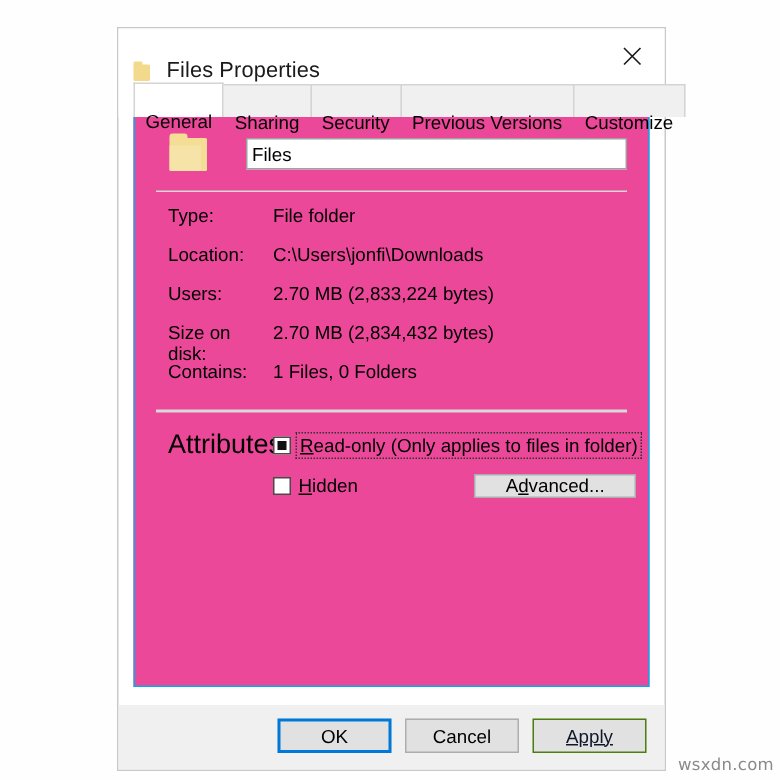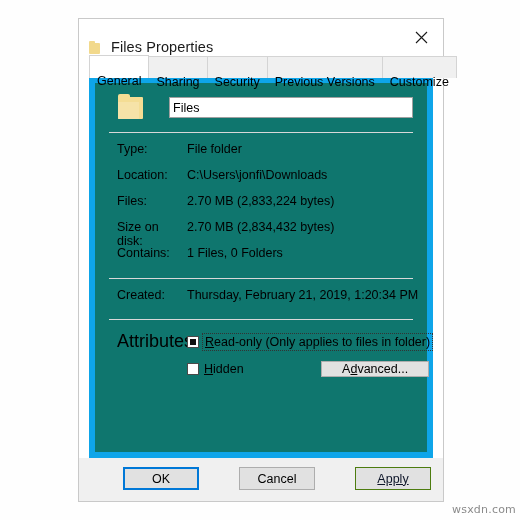--- a/index.html
+++ b/index.html
@@ -104,23 +104,23 @@
   .tab.active {
     background: #ffffff;
     border-color: #d4d4d4;
     position: relative;
     z-index: 3;
     height: 23px;
   }
 
   
   .tabpanel {
-    border: 6px solid #0ea5e9;
-    margin: -1px 10px 0 10px;
-    background: #0f766e;
+    border: 1px solid #0ea5e9;
+    margin: -1px 10px 12px 10px;
+    background: #ec4899;
     height: 381px;
     box-sizing: border-box;
     position: relative;
     padding: 0 12px;
   }
 
   
   .name-row {
     display: flex;
     align-items: center;
@@ -282,21 +282,20 @@
   .btn {
     width: 76px;
     height: 23px;
     font-size: 12.5px;
     font-family: "Liberation Sans", sans-serif;
     background: #e1e1e1;
     border: 1px solid #adadad;
     color: #000;
     cursor: default;
     padding: 0;
-    margin-left: 31px;
   }
   .btn.default {
     background: #e1e1e1;
     border: 2px solid #0078d7;
   }
   .btn.disabled {
     color: #0f172a;
     background: #e1e1e1;
     border: 1px solid #4d7c0f;
     text-decoration: underline;
@@ -359,41 +358,35 @@
       <div class="rows">
         <div class="prow">
           <span class="plabel">Type:</span>
           <span class="pvalue">File folder</span>
         </div>
         <div class="prow">
           <span class="plabel">Location:</span>
           <span class="pvalue">C:\Users\jonfi\Downloads</span>
         </div>
         <div class="prow">
-          <span class="plabel">Files:</span>
+          <span class="plabel">Users:</span>
           <span class="pvalue">2.70 MB (2,833,224 bytes)</span>
         </div>
         <div class="prow">
           <span class="plabel">Size on disk:</span>
           <span class="pvalue">2.70 MB (2,834,432 bytes)</span>
         </div>
         <div class="prow">
           <span class="plabel">Contains:</span>
           <span class="pvalue">1 Files, 0 Folders</span>
         </div>
       </div>
 
       <div class="sep"></div>
 
-      <div class="created-block">
-        <div class="prow">
-          <span class="plabel">Created:</span>
-          <span class="pvalue">Thursday, February 21, 2019, 1:20:34 PM</span>
-        </div>
-      </div>
 
       <div class="sep"></div>
 
       <div class="attr-block">
         <div class="attr-row">
           <span class="attr-label">Attributes:</span>
           <div class="attr-col">
 
             <div class="cbline">
               <span class="checkbox indeterminate"></span>

